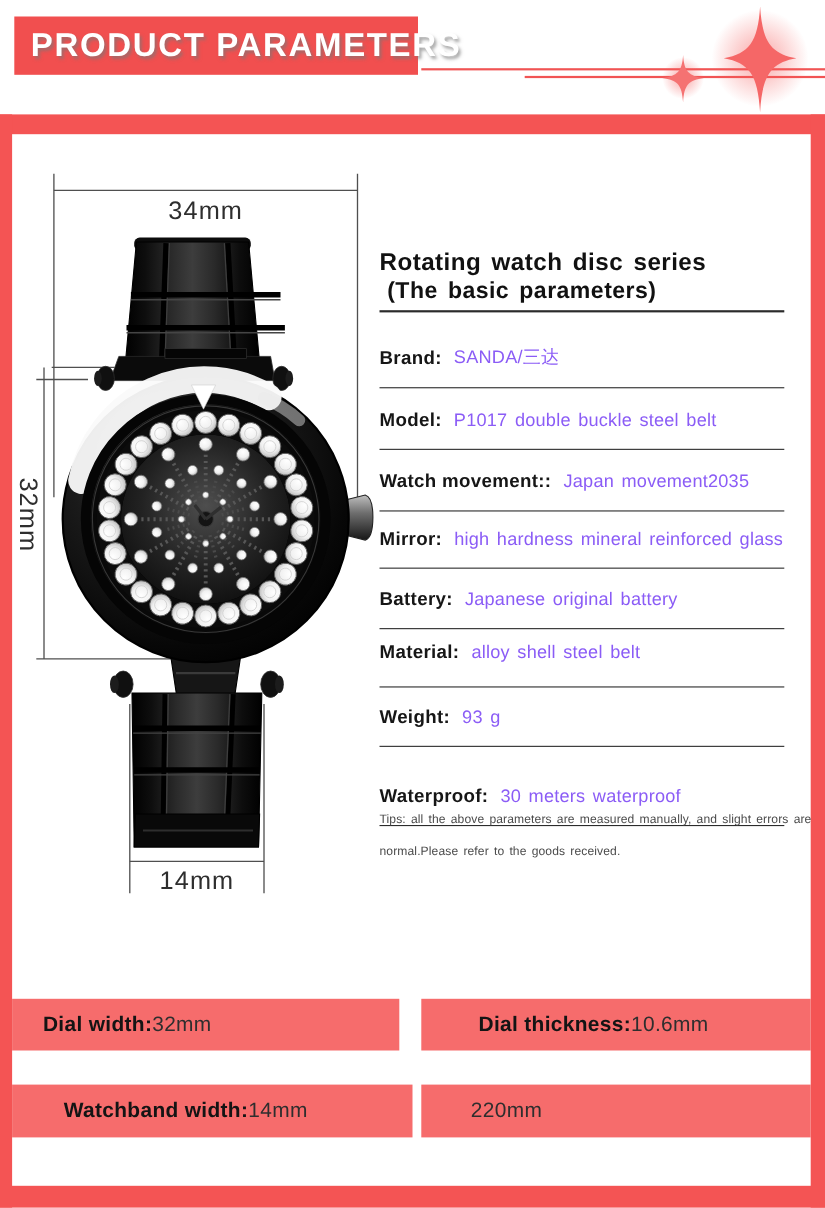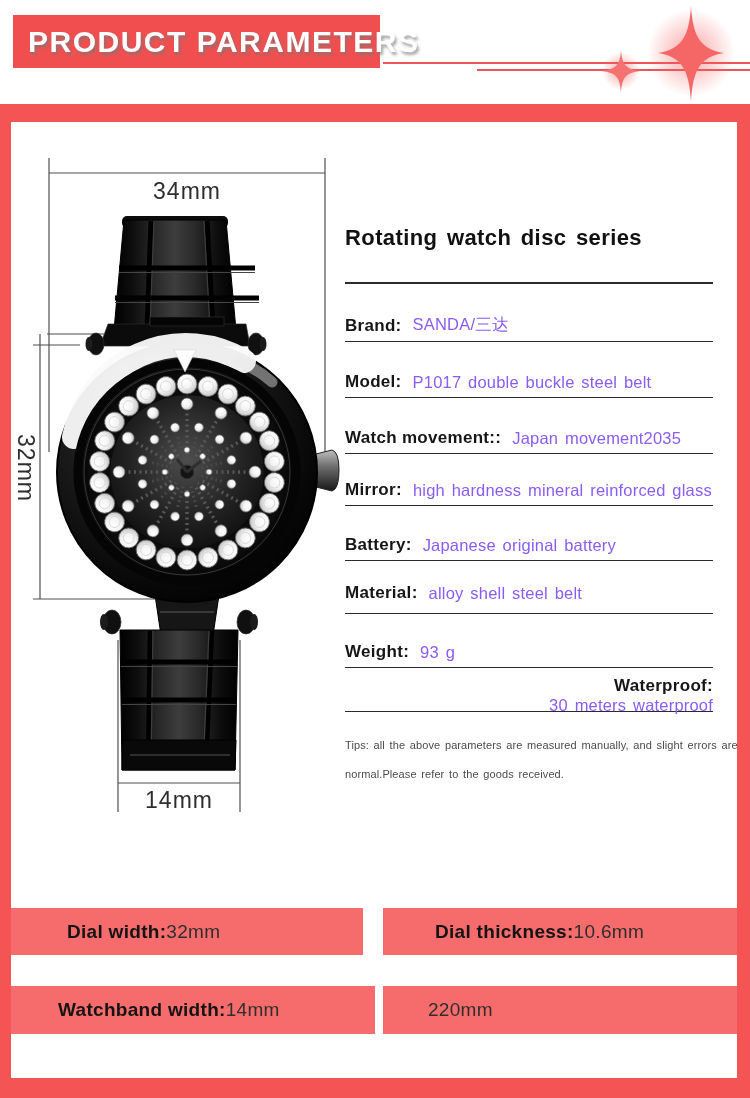--- a/index.html
+++ b/index.html
@@ -28,36 +28,36 @@
   
   .info-title{
     position:absolute;left:345px;top:224px;width:368px;height:58px;
     border-bottom:2px solid #2b2b2b;color:#111;font-weight:bold;
   }
   .info-title .t1{font-size:22px;line-height:27px;letter-spacing:.4px;word-spacing:3px;white-space:nowrap;}
   .info-title .t2{font-size:21px;line-height:27px;letter-spacing:.4px;word-spacing:3px;padding-left:7px;white-space:nowrap;}
   .prow{
     position:absolute;left:345px;width:368px;height:30px;
     border-bottom:1.5px solid #2b2b2b;display:flex;align-items:flex-end;
-    padding-bottom:5px;box-sizing:content-box;white-space:nowrap;overflow:visible;
+    padding-bottom:16px;box-sizing:content-box;white-space:nowrap;overflow:visible;
   }
   .prow .lbl{font-size:17px;font-weight:bold;color:#161616;letter-spacing:.3px;}
   .prow .val{font-size:16.5px;color:#8b5cf6;margin-left:11px;letter-spacing:.2px;word-spacing:2px;}
   .tips{
     position:absolute;left:345px;top:731px;width:405px;
     font-size:11px;color:#4b4b4b;line-height:29px;letter-spacing:.1px;word-spacing:1.5px;
   }
   
   .spec{
     position:absolute;height:47px;background:#f66c6c;display:flex;align-items:center;
     color:#141414;white-space:nowrap;
   }
   .spec .lbl{font-size:19px;font-weight:bold;letter-spacing:.3px;}
   .spec .val{font-size:19px;font-weight:normal;color:#2e2e2e;letter-spacing:.3px;}
-  .spec.b1{left:11px;top:908px;width:352px;padding-left:56px;box-sizing:border-box;}
+  .spec.b1{left:11px;top:908px;width:352px;padding-left:28px;box-sizing:border-box;}
   .spec.b2{left:383px;top:908px;width:354px;padding-left:52px;box-sizing:border-box;}
   .spec.b3{left:11px;top:986px;width:364px;height:48px;padding-left:47px;box-sizing:border-box;}
   .spec.b4{left:383px;top:986px;width:354px;height:48px;padding-left:45px;box-sizing:border-box;}
 </style>
 </head>
 <body>
 
 <div class="banner">PRODUCT PARAMETERS</div>
 <div class="deco-line1"></div>
 <div class="deco-line2"></div>
@@ -268,20 +268,21 @@
       <use href="#tinyStone" transform="rotate(315 187 472)"></use>
     <circle cx="187" cy="472" r="7" fill="#141414" stroke="#3a3a3a" stroke-width="1"></circle>
     <line x1="187" y1="472" x2="201" y2="461" stroke="#2f2f2f" stroke-width="3"></line>
     <line x1="187" y1="472" x2="177" y2="459" stroke="#2f2f2f" stroke-width="3"></line>
     <polygon points="174,350 196,350 185,372" fill="#ffffff" stroke="#cccccc" stroke-width=".5"></polygon>
   </g>
 </svg>
 
 <div class="info-title">
   <div class="t1">Rotating watch disc series</div>
+  <div class="t2">(The basic parameters)</div>
 </div>
 
 <div class="prow" style="top:306px;">
   <span class="lbl">Brand:</span>
   <span class="val">SANDA/三达</span>
 </div>
 <div class="prow" style="top:362px;">
   <span class="lbl">Model:</span>
   <span class="val">P1017 double buckle steel belt</span>
 </div>
@@ -298,21 +299,21 @@
   <span class="val">Japanese original battery</span>
 </div>
 <div class="prow" style="top:578px;align-items:center;">
   <span class="lbl">Material:</span>
   <span class="val">alloy shell steel belt</span>
 </div>
 <div class="prow" style="top:632px;">
   <span class="lbl">Weight:</span>
   <span class="val">93 g</span>
 </div>
-<div class="prow" style="top:676px;flex-direction:column;">
+<div class="prow" style="top:704px;">
   <span class="lbl">Waterproof:</span>
   <span class="val">30 meters waterproof</span>
 </div>
 
 <div class="tips">Tips: all the above parameters are measured manually, and slight errors are normal.Please refer to the goods received.</div>
 
 <div class="spec b1">
   <span class="lbl">Dial width:</span>
     <span class="val">32mm</span>
 </div>

